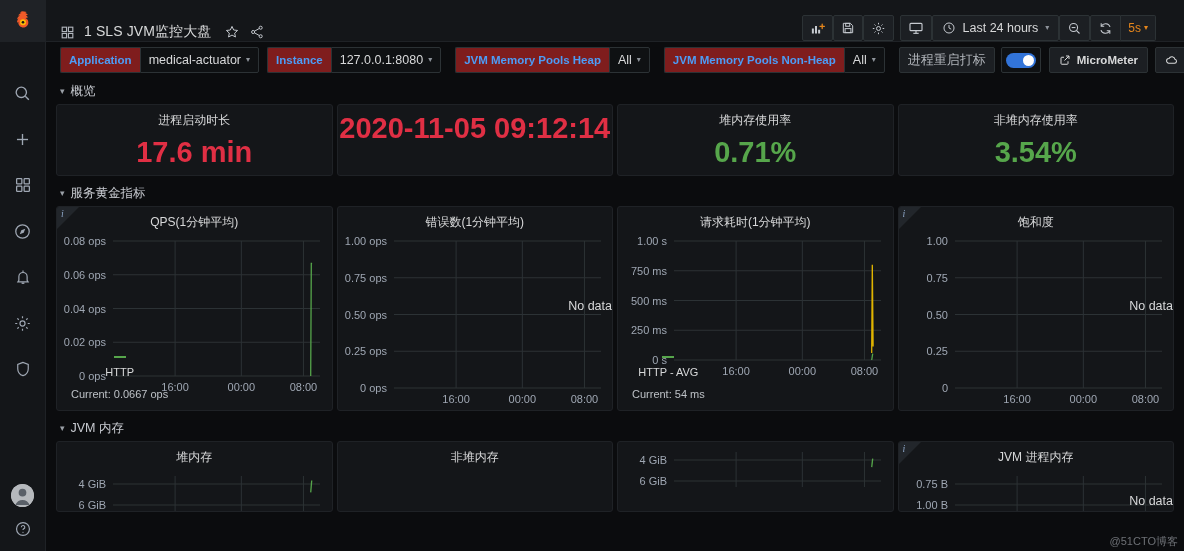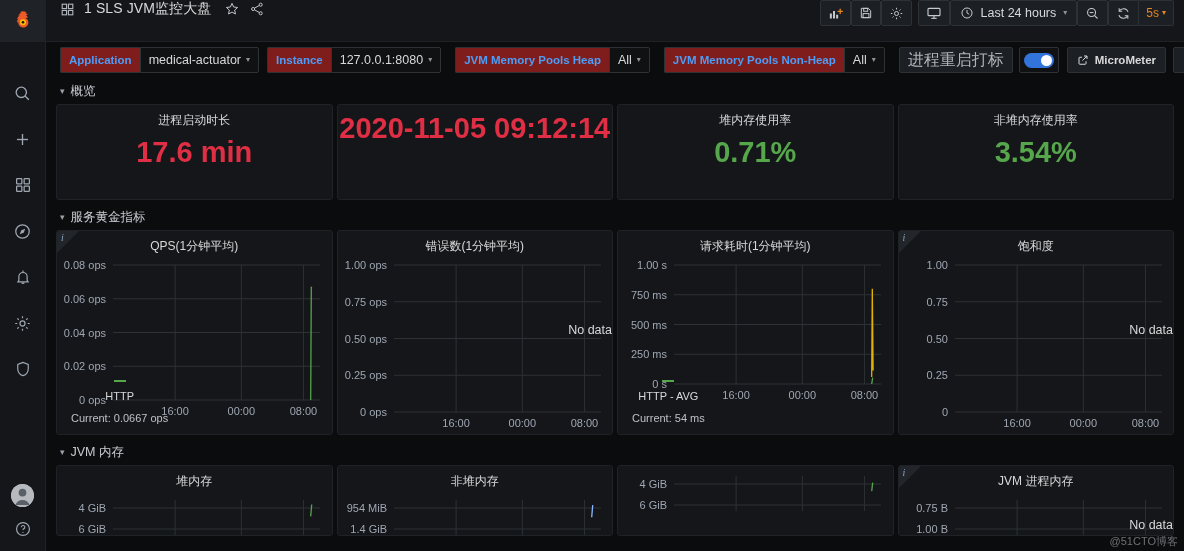--- a/index.html
+++ b/index.html
@@ -34,21 +34,21 @@
     background: #b6b9bd; display: flex; align-items: flex-end; justify-content: center; overflow: hidden;
   }
 
   
   .main { flex: 1; height: 551px; display: flex; flex-direction: column; overflow: hidden; position: relative; }
 
   
   .topnav {
     height: 42px; flex: 0 0 42px;
     background: #141619; border-bottom: 1px solid #1f2226;
-    display: flex; align-items: flex-start; padding: 0 10px 0 14px; gap: 10px;
+    display: flex; align-items: flex-end; padding: 0 28px 0 14px; gap: 10px;
   }
   .dash-title-wrap { display: flex; align-items: center; gap: 9px; }
   .dash-title { font-size: 14px; color: #d8d9da; letter-spacing: .1px; }
   .icon-btn {
     color: #b1b6bd; display: flex; align-items: center; justify-content: center; cursor: pointer;
   }
   .topnav-right { margin-left: auto; display: flex; align-items: center; gap: 0; }
   .tb {
     height: 26px; border: 1px solid #2c3235; background: #1c1f23;
     border-radius: 2px; display: flex; align-items: center; justify-content: center;
@@ -75,21 +75,21 @@
     display: flex; align-items: center; padding: 0 8px; white-space: nowrap;
   }
   .var-value {
     background: #0f1113; border: 1px solid #2c3235; border-radius: 0 2px 2px 0;
     color: #d8d9da; font-size: 12.5px; display: flex; align-items: center; gap: 5px;
     padding: 0 8px; cursor: pointer; white-space: nowrap;
   }
   .caret { color: #8e939a; font-size: 8px; line-height: 1; }
   .toggle-label {
     background: #1c1f23; border: 1px solid #2c3235; border-radius: 2px;
-    color: #b0b4ba; font-size: 16px; display: flex; align-items: center; padding: 0 8px; height: 26px;
+    color: #b0b4ba; font-size: 13px; display: flex; align-items: center; padding: 0 8px; height: 26px;
     white-space: nowrap;
   }
   .toggle {
     width: 40px; height: 26px; border: 1px solid #2c3235; border-radius: 2px;
     background: #0f1113; display: flex; align-items: center; padding: 0 4px; cursor: pointer;
   }
   .toggle .track { width: 30px; height: 15px; border-radius: 8px; background: #3274d9; position: relative; }
   .toggle .knob { width: 11px; height: 11px; border-radius: 50%; background: #fff; position: absolute; top: 2px; right: 2px; }
   .links { margin-left: auto; display: flex; gap: 7px; }
   .link-btn {
@@ -116,21 +116,21 @@
   .info-corner {
     position: absolute; top: 0; left: 0; width: 0; height: 0;
     border-top: 22px solid #22262b; border-right: 22px solid transparent; cursor: pointer;
   }
   .info-i {
     position: absolute; top: 1px; left: 4px; font-size: 10px; color: #8ba4c4;
     font-family: "Liberation Serif", serif; font-style: italic; cursor: pointer;
   }
 
   
-  .stat { height: 96px; }
+  .stat { height: 72px; }
   .stat .val {
     text-align: center; font-size: 29px; font-weight: bold; line-height: 46px;
   }
   .stat .val.red { color: #e02f44; }
   .stat .val.greenb { color: #56a64b; }
 
   
   .graph { height: 205px; }
   .graph.short { height: 71px; }
   .plot { position: relative; width: 100%; height: calc(100% - 24px); }
@@ -535,32 +535,20 @@
                 <text x="49" y="43" text-anchor="end" fill="#9fa7b3" font-size="11" font-family="&quot;Liberation Sans&quot;, sans-serif">6 GiB</text>
                 <line x1="118.1" x2="118.1" y1="10" y2="45" stroke="#2c3235" stroke-width="1"></line>
                 <line x1="184.34" x2="184.34" y1="10" y2="45" stroke="#2c3235" stroke-width="1"></line>
                 <line x1="246.44" x2="246.44" y1="10" y2="45" stroke="#2c3235" stroke-width="1"></line>
                 <polyline points="253.7,26.4 254.7,14.5" fill="none" stroke="#56a64b" stroke-width="1.3"></polyline>
               </svg>
             </div>
           </div>
         <div class="panel graph short">
             <div class="panel-title">非堆内存</div>
-            <div class="plot">
-              <svg width="275" height="45">
-                <line x1="56" x2="263" y1="18" y2="18" stroke="#2c3235" stroke-width="1"></line>
-                <text x="49" y="22" text-anchor="end" fill="#9fa7b3" font-size="11" font-family="&quot;Liberation Sans&quot;, sans-serif">954 MiB</text>
-                <line x1="56" x2="263" y1="39" y2="39" stroke="#2c3235" stroke-width="1"></line>
-                <text x="49" y="43" text-anchor="end" fill="#9fa7b3" font-size="11" font-family="&quot;Liberation Sans&quot;, sans-serif">1.4 GiB</text>
-                <line x1="118.1" x2="118.1" y1="10" y2="45" stroke="#2c3235" stroke-width="1"></line>
-                <line x1="184.34" x2="184.34" y1="10" y2="45" stroke="#2c3235" stroke-width="1"></line>
-                <line x1="246.44" x2="246.44" y1="10" y2="45" stroke="#2c3235" stroke-width="1"></line>
-                <polyline points="253.7,27.3 254.7,15.1" fill="none" stroke="#8ab8ff" stroke-width="1.3"></polyline>
-              </svg>
-            </div>
           </div>
         <div class="panel graph short">
             <div class="plot">
               <svg width="275" height="45">
                 <line x1="56" x2="263" y1="18" y2="18" stroke="#2c3235" stroke-width="1"></line>
                 <text x="49" y="22" text-anchor="end" fill="#9fa7b3" font-size="11" font-family="&quot;Liberation Sans&quot;, sans-serif">4 GiB</text>
                 <line x1="56" x2="263" y1="39" y2="39" stroke="#2c3235" stroke-width="1"></line>
                 <text x="49" y="43" text-anchor="end" fill="#9fa7b3" font-size="11" font-family="&quot;Liberation Sans&quot;, sans-serif">6 GiB</text>
                 <line x1="118.1" x2="118.1" y1="10" y2="45" stroke="#2c3235" stroke-width="1"></line>
                 <line x1="184.34" x2="184.34" y1="10" y2="45" stroke="#2c3235" stroke-width="1"></line>

